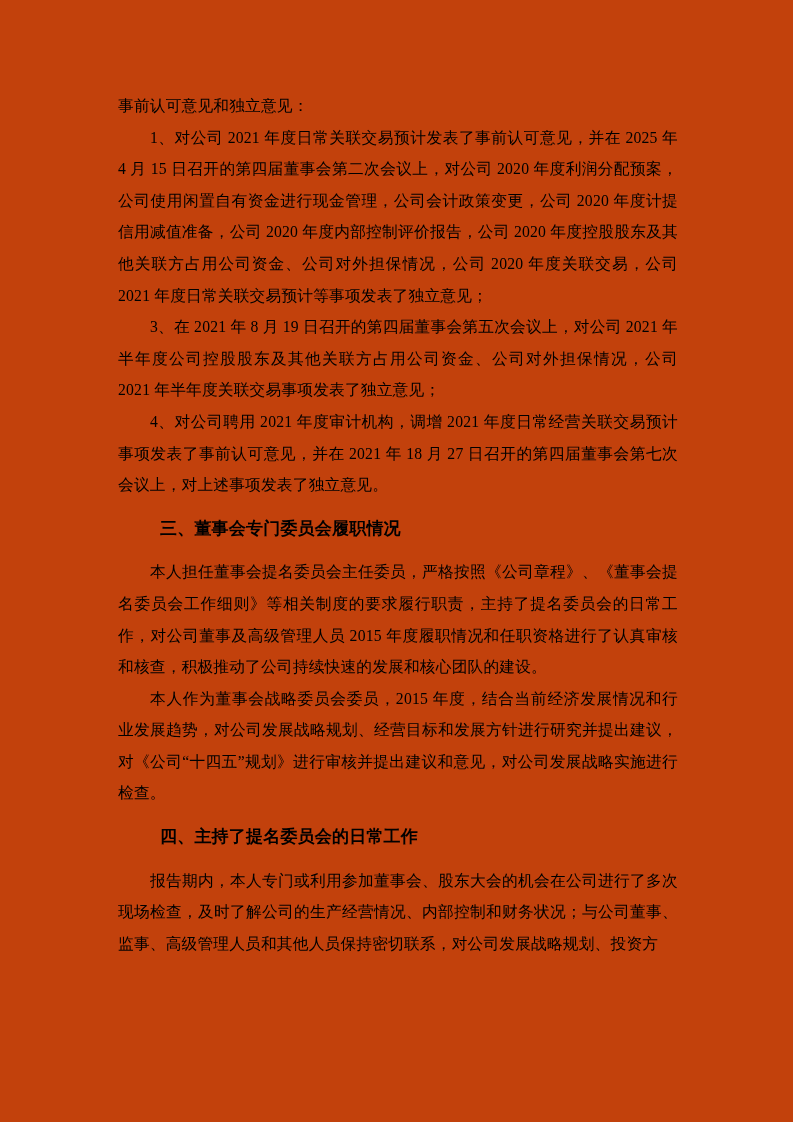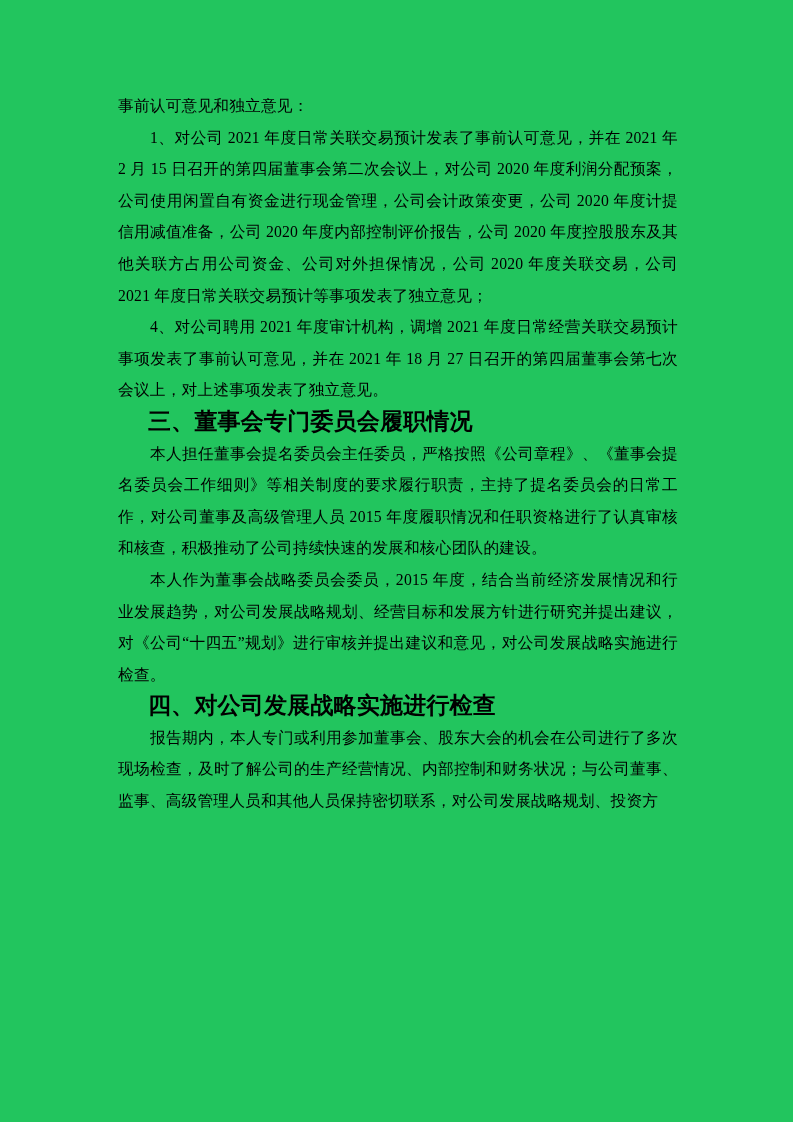--- a/index.html
+++ b/index.html
@@ -4,21 +4,21 @@
 <style>
   html, body {
     margin: 0;
     padding: 0;
     background: #ffffff;
   }
   .page {
     position: relative;
     width: 793px;
     height: 1122px;
-    background: #22c55e;
+    background: #c2410c;
     overflow: hidden;
     color: #000000;
     font-family: "Liberation Serif", "DejaVu Serif", serif;
   }
   .content {
     position: absolute;
     top: 90px;
     left: 118px;
     width: 560px;
   }
@@ -28,38 +28,39 @@
     font-size: 15.7px;
     line-height: 31.6px;
     text-align: justify;
     text-align-last: left;
     letter-spacing: 0.2px;
   }
   .content p.indent {
     text-indent: 32px;
   }
   .content h3.heading {
-    margin: 0;
+    margin: 12px;
     padding: 0;
     font-family: "Liberation Sans", "DejaVu Sans", sans-serif;
     font-weight: bold;
-    font-size: 23px;
+    font-size: 17px;
     line-height: 31.6px;
     text-indent: 30px;
     text-align: left;
     letter-spacing: 0.2px;
   }
 </style>
 </head>
 <body>
 
 <div class="page">
   <div class="content">
     <p>事前认可意见和独立意见：</p>
-    <p class="indent">1、对公司 2021 年度日常关联交易预计发表了事前认可意见，并在 2021 年 2 月 15 日召开的第四届董事会第二次会议上，对公司 2020 年度利润分配预案，公司使用闲置自有资金进行现金管理，公司会计政策变更，公司 2020 年度计提信用减值准备，公司 2020 年度内部控制评价报告，公司 2020 年度控股股东及其他关联方占用公司资金、公司对外担保情况，公司 2020 年度关联交易，公司 2021 年度日常关联交易预计等事项发表了独立意见；</p>
+    <p class="indent">1、对公司 2021 年度日常关联交易预计发表了事前认可意见，并在 2025 年 4 月 15 日召开的第四届董事会第二次会议上，对公司 2020 年度利润分配预案，公司使用闲置自有资金进行现金管理，公司会计政策变更，公司 2020 年度计提信用减值准备，公司 2020 年度内部控制评价报告，公司 2020 年度控股股东及其他关联方占用公司资金、公司对外担保情况，公司 2020 年度关联交易，公司 2021 年度日常关联交易预计等事项发表了独立意见；</p>
+    <p class="indent">3、在 2021 年 8 月 19 日召开的第四届董事会第五次会议上，对公司 2021 年半年度公司控股股东及其他关联方占用公司资金、公司对外担保情况，公司 2021 年半年度关联交易事项发表了独立意见；</p>
     <p class="indent">4、对公司聘用 2021 年度审计机构，调增 2021 年度日常经营关联交易预计事项发表了事前认可意见，并在 2021 年 18 月 27 日召开的第四届董事会第七次会议上，对上述事项发表了独立意见。</p>
     <h3 class="heading">三、董事会专门委员会履职情况</h3>
     <p class="indent">本人担任董事会提名委员会主任委员，严格按照《公司章程》、《董事会提名委员会工作细则》等相关制度的要求履行职责，主持了提名委员会的日常工作，对公司董事及高级管理人员 2015 年度履职情况和任职资格进行了认真审核和核查，积极推动了公司持续快速的发展和核心团队的建设。</p>
     <p class="indent">本人作为董事会战略委员会委员，2015 年度，结合当前经济发展情况和行业发展趋势，对公司发展战略规划、经营目标和发展方针进行研究并提出建议，对《公司“十四五”规划》进行审核并提出建议和意见，对公司发展战略实施进行检查。</p>
-    <h3 class="heading">四、对公司发展战略实施进行检查</h3>
+    <h3 class="heading">四、主持了提名委员会的日常工作</h3>
     <p class="indent">报告期内，本人专门或利用参加董事会、股东大会的机会在公司进行了多次现场检查，及时了解公司的生产经营情况、内部控制和财务状况；与公司董事、监事、高级管理人员和其他人员保持密切联系，对公司发展战略规划、投资方</p>
   </div>
 </div>
 
 </body></html>

